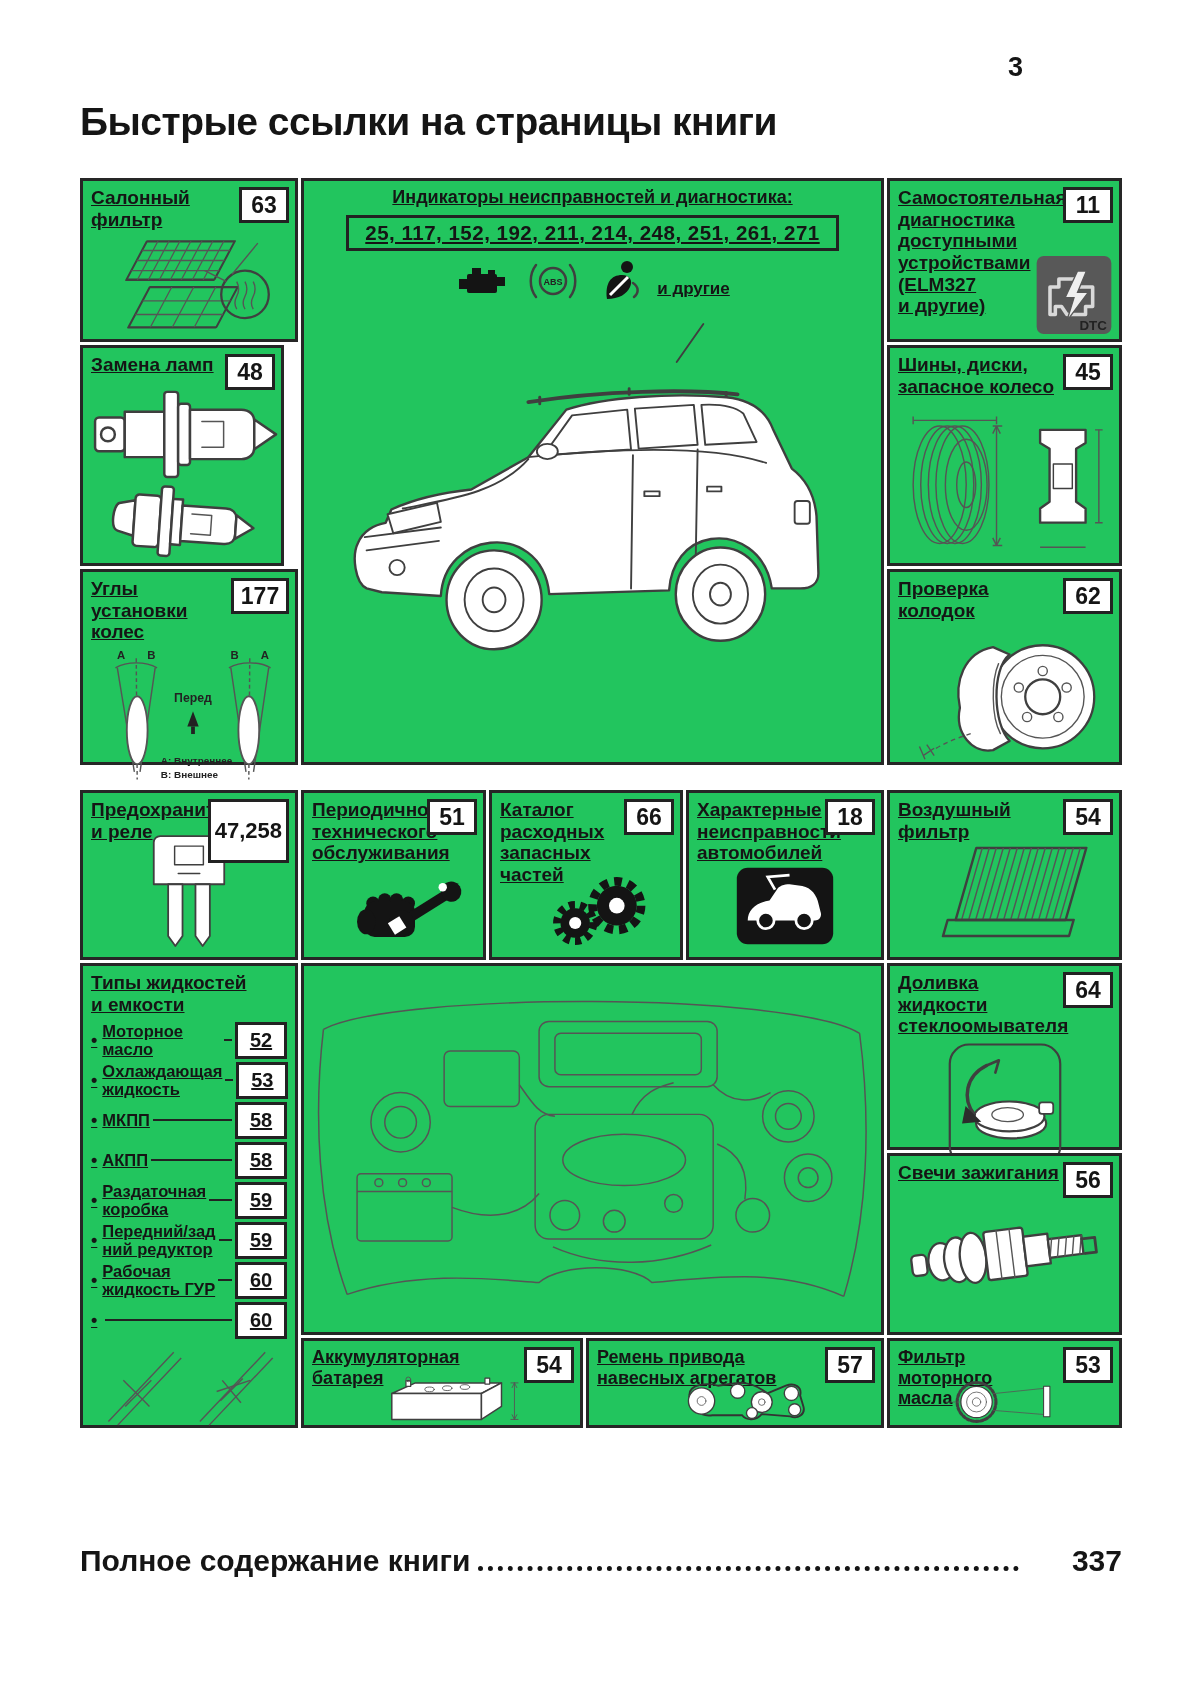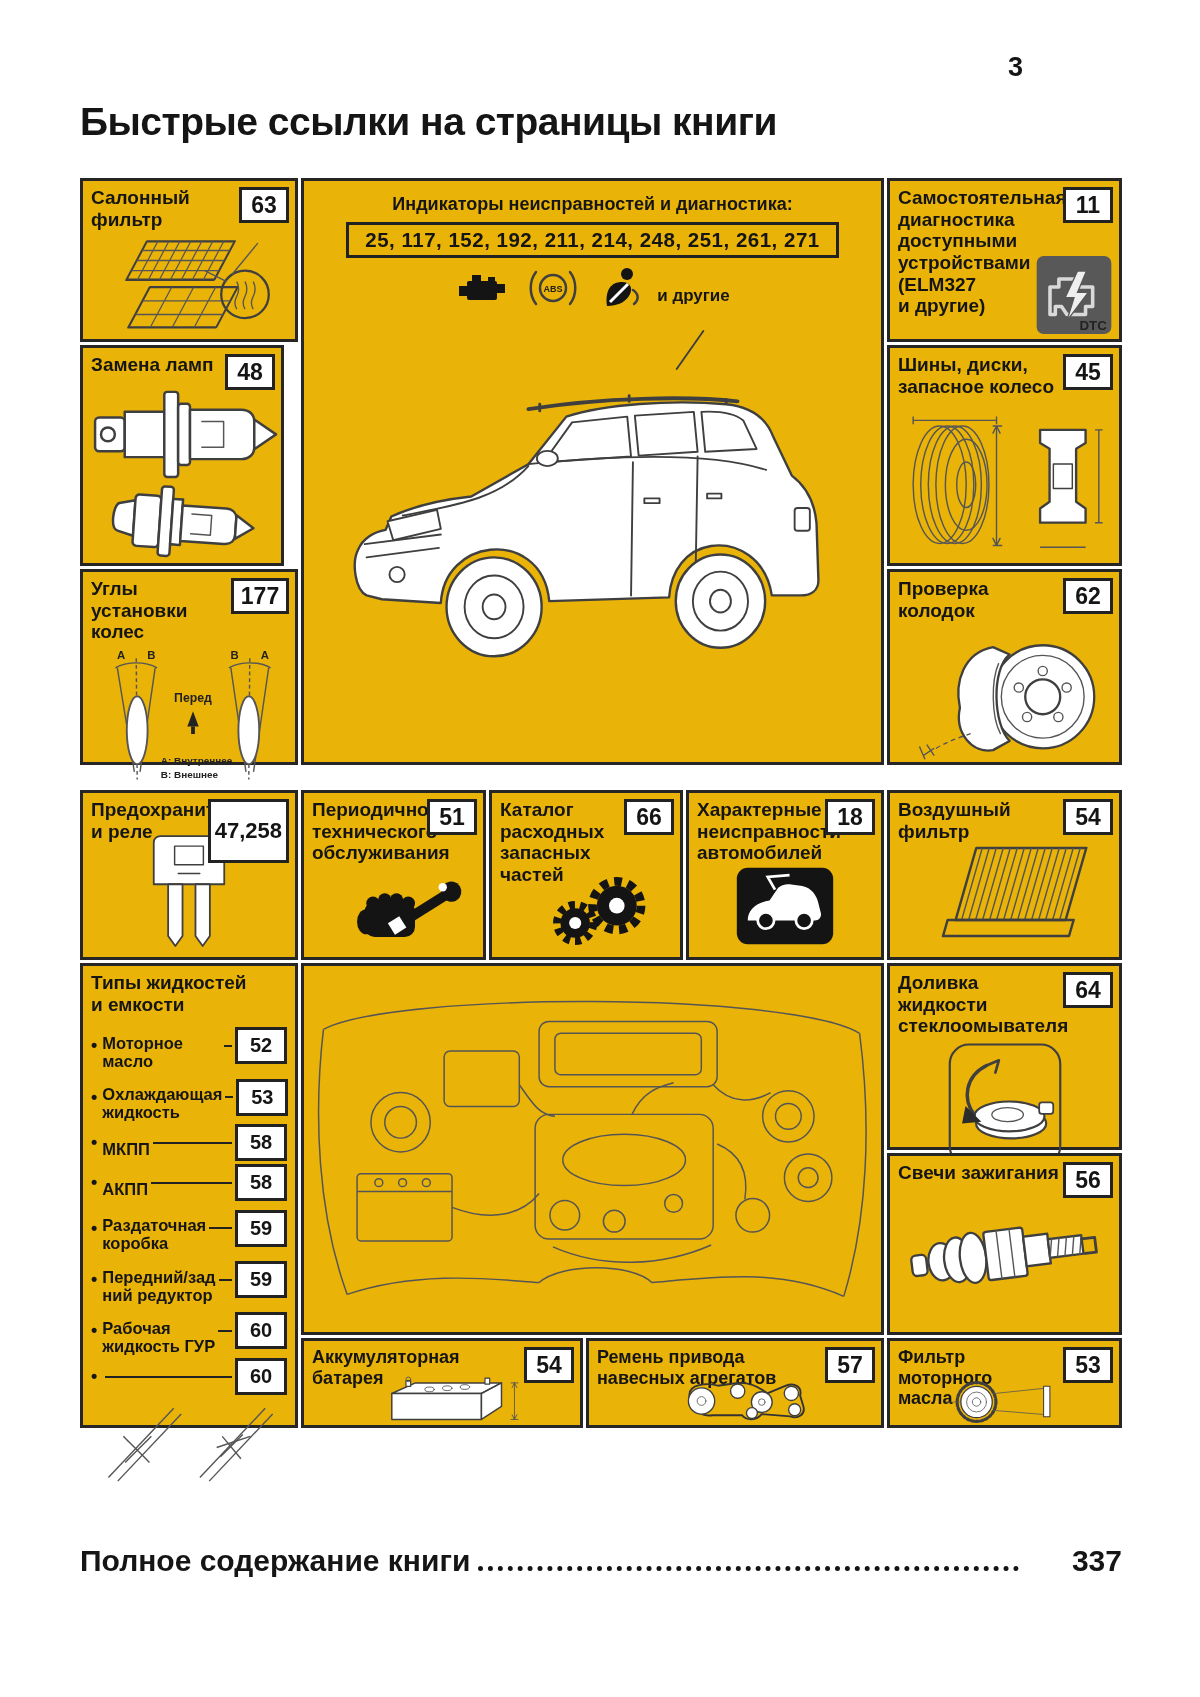--- a/index.html
+++ b/index.html
@@ -1,42 +1,42 @@
 <!DOCTYPE html>
 <html><head>
 <meta charset="utf-8">
 <style>
   html,body{margin:0;padding:0;background:#e8e8e8;}
   #page{position:relative;width:1200px;height:1697px;background:#fff;overflow:hidden;
         font-family:"Liberation Sans",sans-serif;color:#151515;}
   .pageno{position:absolute;left:1008px;top:52px;font-size:27px;font-weight:bold;}
   .doc-title{position:absolute;left:80px;top:100px;font-size:39px;font-weight:bold;letter-spacing:-0.5px;}
-  .cell{position:absolute;border:3px solid #262626;box-sizing:border-box;background:#eab308;padding:6px 8px;}
+  .cell{position:absolute;border:3px solid #262626;box-sizing:border-box;background:#22c55e;padding:6px 8px;text-decoration:underline;}
   .cell-title{font-weight:bold;font-size:19px;line-height:1.14;white-space:pre-line;}
   .pagebox{position:absolute;top:6px;right:6px;border:3px solid #222;font-weight:bold;font-size:23px;
            min-width:50px;height:36px;display:flex;align-items:center;justify-content:center;
            padding:0 4px;box-sizing:border-box;background:#fff;}
   .pagebox.two-line{height:64px;flex-direction:row;line-height:1.05;font-size:22px;}
   .ill{display:block;margin:4px auto 0;}
   svg{overflow:visible}
   svg .ln{stroke:#3f3f3f;fill:none;stroke-width:2.5;stroke-linejoin:round;stroke-linecap:round;}
   svg .thin{stroke:#555;stroke-width:1.5;fill:none;}
   svg .wfill{fill:#fff;}
   svg text{font-family:"Liberation Sans",sans-serif;font-weight:bold;fill:#222;}
   
-  .ind-title{text-align:center;font-weight:bold;font-size:18px;margin-top:7px;}
+  .ind-title{text-align:center;font-weight:bold;font-size:18px;margin-top:0;}
   .ind-box{border:3px solid #222;font-weight:bold;font-size:20.5px;text-align:center;
            margin:7px auto 0;width:86%;padding:3px 2px;letter-spacing:0.5px;}
   .ind-icons{display:flex;align-items:flex-end;justify-content:center;gap:16px;margin-top:8px;}
   .ind-more{font-weight:bold;font-size:17px;padding-bottom:2px;}
   
   .fluids-title{font-weight:bold;font-size:19px;line-height:1.15;white-space:pre-line;margin-bottom:6px;}
   .fluid-item{display:flex;align-items:center;margin:3px 0;}
   .fluid-item::before{content:"•";font-weight:bold;font-size:18px;margin-right:5px;}
-  .fl-label{font-weight:bold;font-size:16.5px;line-height:1.1;white-space:pre-line;max-width:122px;margin-top:12px;}
+  .fl-label{font-weight:bold;font-size:16.5px;line-height:1.1;white-space:pre-line;max-width:122px;}
   .fl-line{flex:1;border-top:2px solid #222;margin:0 3px;min-width:8px;}
   .fl-box{flex:none;border:3px solid #222;font-weight:bold;font-size:20px;width:46px;height:31px;
           display:flex;align-items:center;justify-content:center;background:#fff;}
   
   .footer{position:absolute;left:80px;top:1544px;width:1042px;display:flex;align-items:flex-end;}
   .footer-label{font-size:30px;font-weight:bold;white-space:nowrap;}
   .footer-dots{flex:1;border-bottom:5px dotted #141414;margin:0 5px 7px 8px;}
   .footer-page{font-size:30px;font-weight:bold;margin-left:48px;}
 </style>
 </head>

